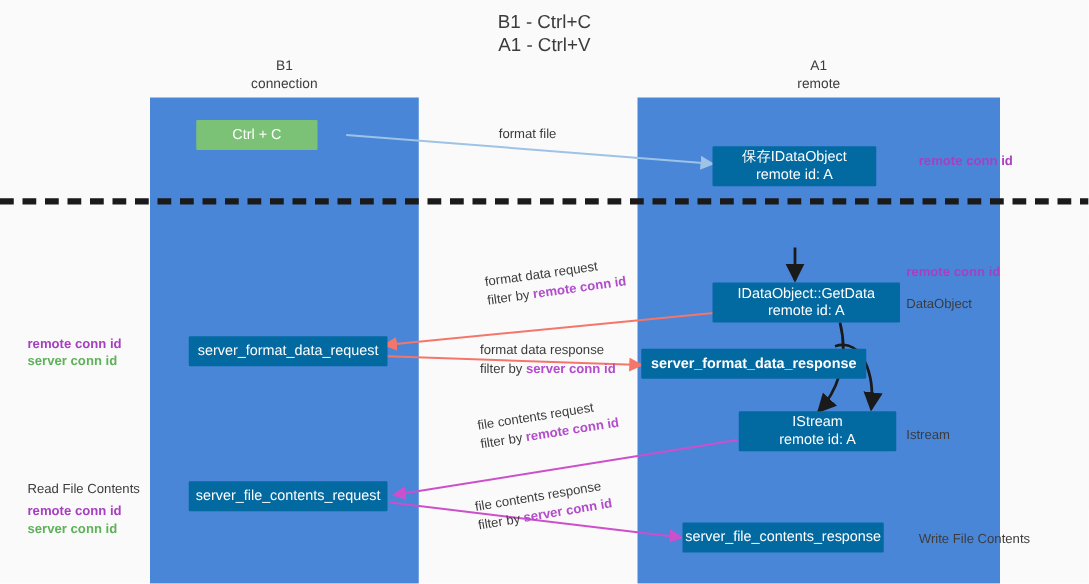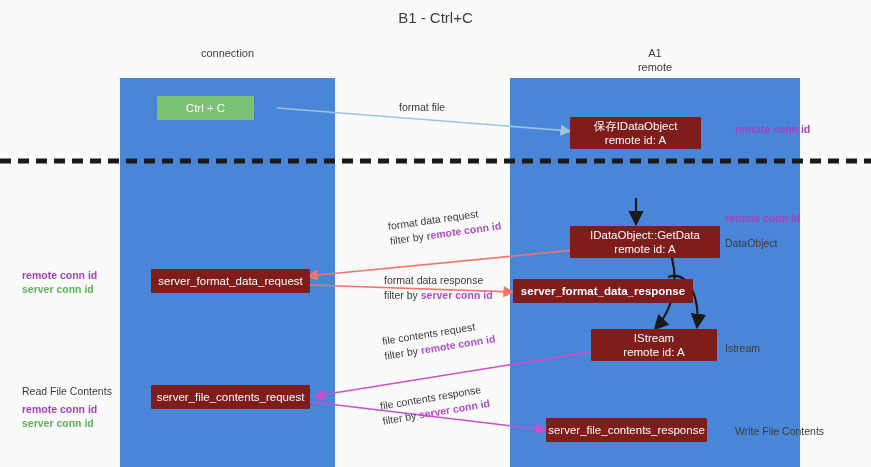--- a/index.html
+++ b/index.html
@@ -57,21 +57,21 @@
     flex-direction: column;
     align-items: center;
     justify-content: center;
     color: #ffffff;
     font-size: 11.5px;
     line-height: 14px;
     text-align: center;
     border-radius: 1px;
   }
   .node.green { background: #7cc276; }
-  .node.orange { background: #7f1d1d; }
+  .node.orange { background: #0369a1; }
 
   .edge-label {
     position: absolute;
     font-size: 10.5px;
     line-height: 15px;
     color: #3c3c3c;
     white-space: nowrap;
   }
   .edge-label .hl-remote { color: #b24ccc; font-weight: bold; }
   .edge-label .hl-server { color: #b24ccc; font-weight: bold; }
@@ -89,25 +89,27 @@
   .rot-1 { transform: rotate(-8deg); transform-origin: left top; }
   .rot-2 { transform: rotate(-9deg); transform-origin: left top; }
   .rot-3 { transform: rotate(-9.5deg); transform-origin: left top; }
 </style>
 </head>
 <body>
 
 <div id="canvas">
 
   <div class="title title-l1">B1 - Ctrl+C</div>
+  <div class="title title-l2">A1 - Ctrl+V</div>
 
   <div class="lane lane-b1"></div>
   <div class="lane lane-a1"></div>
 
   <div class="lane-head lane-head-b1">
+    <div>B1</div>
     <div>connection</div>
   </div>
   <div class="lane-head lane-head-a1">
     <div>A1</div>
     <div>remote</div>
   </div>
 
   <svg id="svg-layer" viewBox="0 0 871 467">
     <defs>
       <marker id="ah-blue" markerWidth="7" markerHeight="7" refX="6" refY="3.5" orient="auto">

